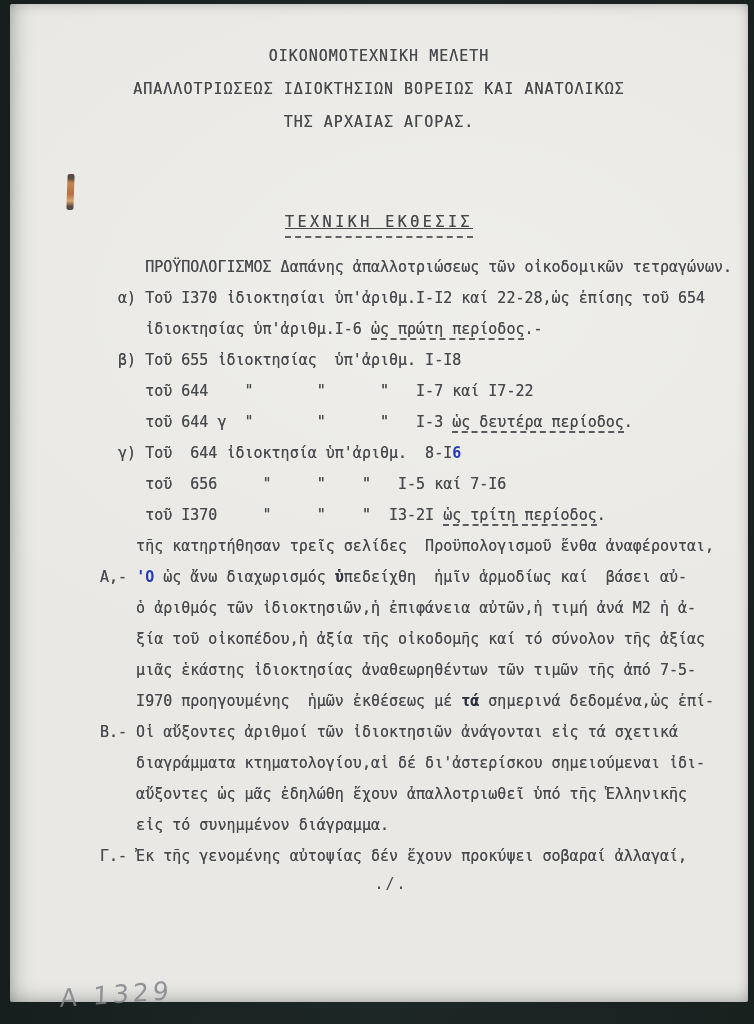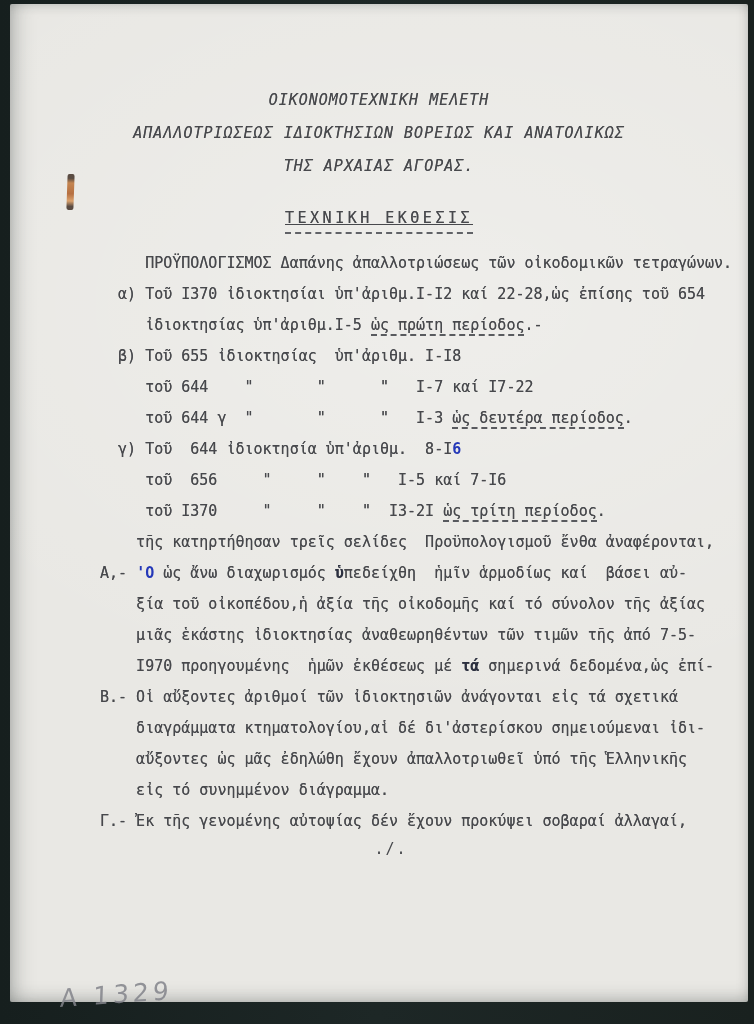--- a/index.html
+++ b/index.html
@@ -33,34 +33,34 @@
     color:var(--ink);
   }
   .staple{
     position:absolute;left:57px;top:170px;width:7px;height:36px;
     background:linear-gradient(180deg,#4a3a30 0 12%, #c07a40 25%, var(--rust) 55%, #d99a60 75%, #4a3a30 90% 100%);
     border-radius:2px;
     transform:rotate(2deg);
     opacity:.9;
   }
   .title{
-    margin-top:80px;text-align:center;
+    margin-top:36px;text-align:center;
     font-size:15px;line-height:33px;letter-spacing:1px;
     color:var(--ink);
     text-shadow:0 0 .5px rgba(70,72,76,.8);
-    font-style:italic;
   }
   .heading-wrap{margin-top:22px;text-align:center;}
   .heading{
     display:inline-block;
     font-size:15px;line-height:26px;letter-spacing:3.5px;
     text-decoration:underline;
     border-bottom:2px dashed rgba(72,74,80,.85);
     padding-bottom:1px;
     text-shadow:0 0 .5px rgba(70,72,76,.8);
+    margin-top:48px;
   }
   .body-text{
     margin-top:14px;
     padding-left:90px;padding-right:10px;
     font-size:15px;line-height:31px;
     text-shadow:0 0 .6px rgba(70,72,76,.75);
   }
   .line{white-space:pre;}
   .u{border-bottom:2px dashed rgba(72,74,80,.9);}
   .b{color:var(--blue);font-weight:bold;text-shadow:none;}
@@ -92,29 +92,30 @@
       <div class="line">ΤΗΣ ΑΡΧΑΙΑΣ ΑΓΟΡΑΣ.</div>
     </div>
 
     <div class="heading-wrap">
       <span class="heading">ΤΕΧΝΙΚΗ ΕΚΘΕΣΙΣ</span>
     </div>
 
     <div class="body-text">
         <div class="line"><span>     ΠΡΟΫΠΟΛΟΓΙΣΜΟΣ Δαπάνης ἀπαλλοτριώσεως τῶν οἰκοδομικῶν τετραγώνων.</span></div>
         <div class="line"><span>  α) Τοῦ Ι370 ἰδιοκτησίαι ὑπ'ἀριθμ.Ι-Ι2 καί 22-28,ὡς ἐπίσης τοῦ 654</span></div>
-        <div class="line"><span>     ἰδιοκτησίας ὑπ'ἀριθμ.Ι-5 </span><span class="u">ὡς πρώτη περίοδος</span><span>.-</span></div>
+        <div class="line"><span>     ἰδιοκτησίας ὑπ'ἀριθμ.Ι-6 </span><span class="u">ὡς πρώτη περίοδος</span><span>.-</span></div>
         <div class="line"><span>  β) Τοῦ 655 ἰδιοκτησίας  ὑπ'ἀριθμ. Ι-Ι8</span></div>
         <div class="line"><span>     τοῦ 644    "       "      "   Ι-7 καί Ι7-22</span></div>
         <div class="line"><span>     τοῦ 644 γ  "       "      "   Ι-3 </span><span class="u">ὡς δευτέρα περίοδος</span><span>.</span></div>
         <div class="line"><span>  γ) Τοῦ  644 ἰδιοκτησία ὑπ'ἀριθμ.  8-Ι</span><span class="b">6</span></div>
         <div class="line"><span>     τοῦ  656     "     "    "   Ι-5 καί 7-Ι6</span></div>
         <div class="line"><span>     τοῦ Ι370     "     "    "  Ι3-2Ι </span><span class="u">ὡς τρίτη περίοδος</span><span>.</span></div>
         <div class="line"><span>    τῆς κατηρτήθησαν τρεῖς σελίδες  Προϋπολογισμοῦ ἔνθα ἀναφέρονται,</span></div>
         <div class="line"><span>Α,- </span><span class="b">'Ο</span><span> ὡς ἄνω διαχωρισμός </span><span class="k">ὑ</span><span>πεδείχθη  ἡμῖν ἁρμοδίως καί  βάσει αὐ-</span></div>
+        <div class="line"><span>    ὁ ἀριθμός τῶν ἰδιοκτησιῶν,ἡ ἐπιφάνεια αὐτῶν,ἡ τιμή ἀνά Μ2 ἡ ἀ-</span></div>
         <div class="line"><span>    ξία τοῦ οἰκοπέδου,ἡ ἀξία τῆς οἰκοδομῆς καί τό σύνολον τῆς ἀξίας</span></div>
         <div class="line"><span>    μιᾶς ἑκάστης ἰδιοκτησίας ἀναθεωρηθέντων τῶν τιμῶν τῆς ἀπό 7-5-</span></div>
         <div class="line"><span>    Ι970 προηγουμένης  ἡμῶν ἐκθέσεως μέ </span><span class="k">τά</span><span> σημερινά δεδομένα,ὡς ἐπί-</span></div>
         <div class="line"><span>Β.- Οἱ αὔξοντες ἀριθμοί τῶν ἰδιοκτησιῶν ἀνάγονται εἰς τά σχετικά</span></div>
         <div class="line"><span>    διαγράμματα κτηματολογίου,αἱ δέ δι'ἀστερίσκου σημειούμεναι ἰδι-</span></div>
         <div class="line"><span>    αὔξοντες ὡς μᾶς ἐδηλώθη ἔχουν ἀπαλλοτριωθεῖ ὑπό τῆς Ἑλληνικῆς</span></div>
         <div class="line"><span>    εἰς τό συνημμένον διάγραμμα.</span></div>
         <div class="line"><span>Γ.- Ἐκ τῆς γενομένης αὐτοψίας δέν ἔχουν προκύψει σοβαραί ἀλλαγαί,</span></div>
       </div>
 

